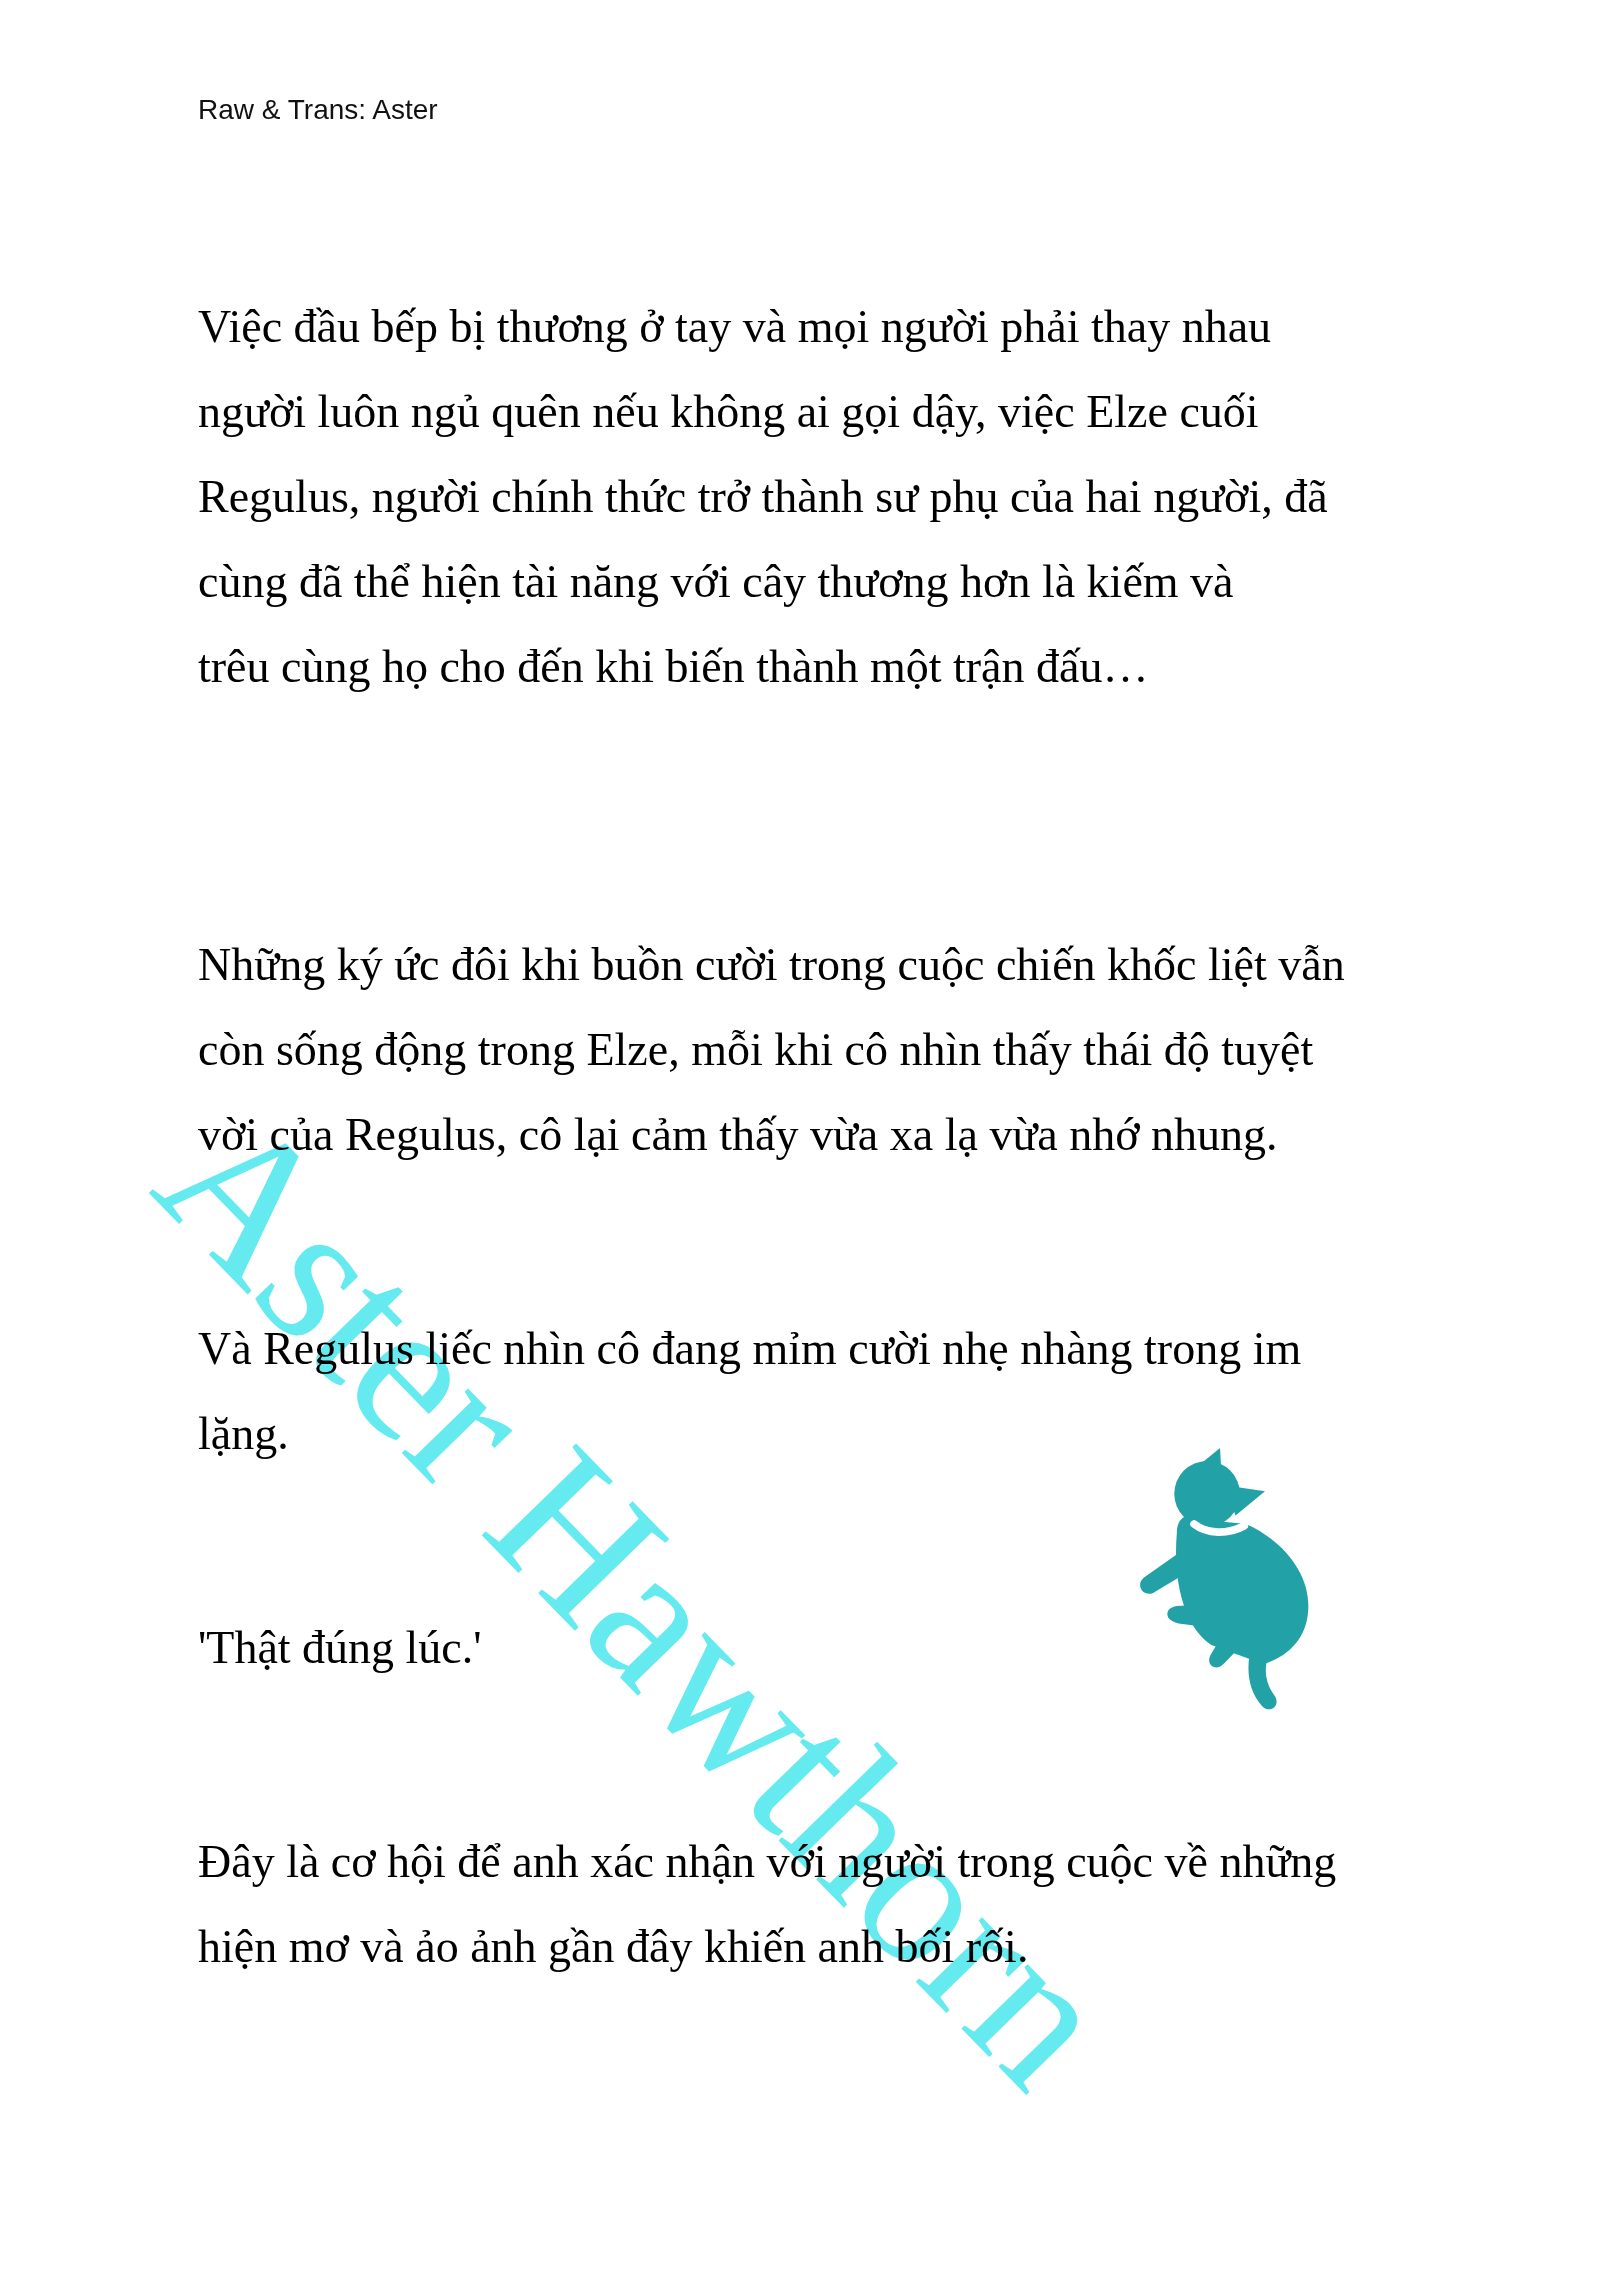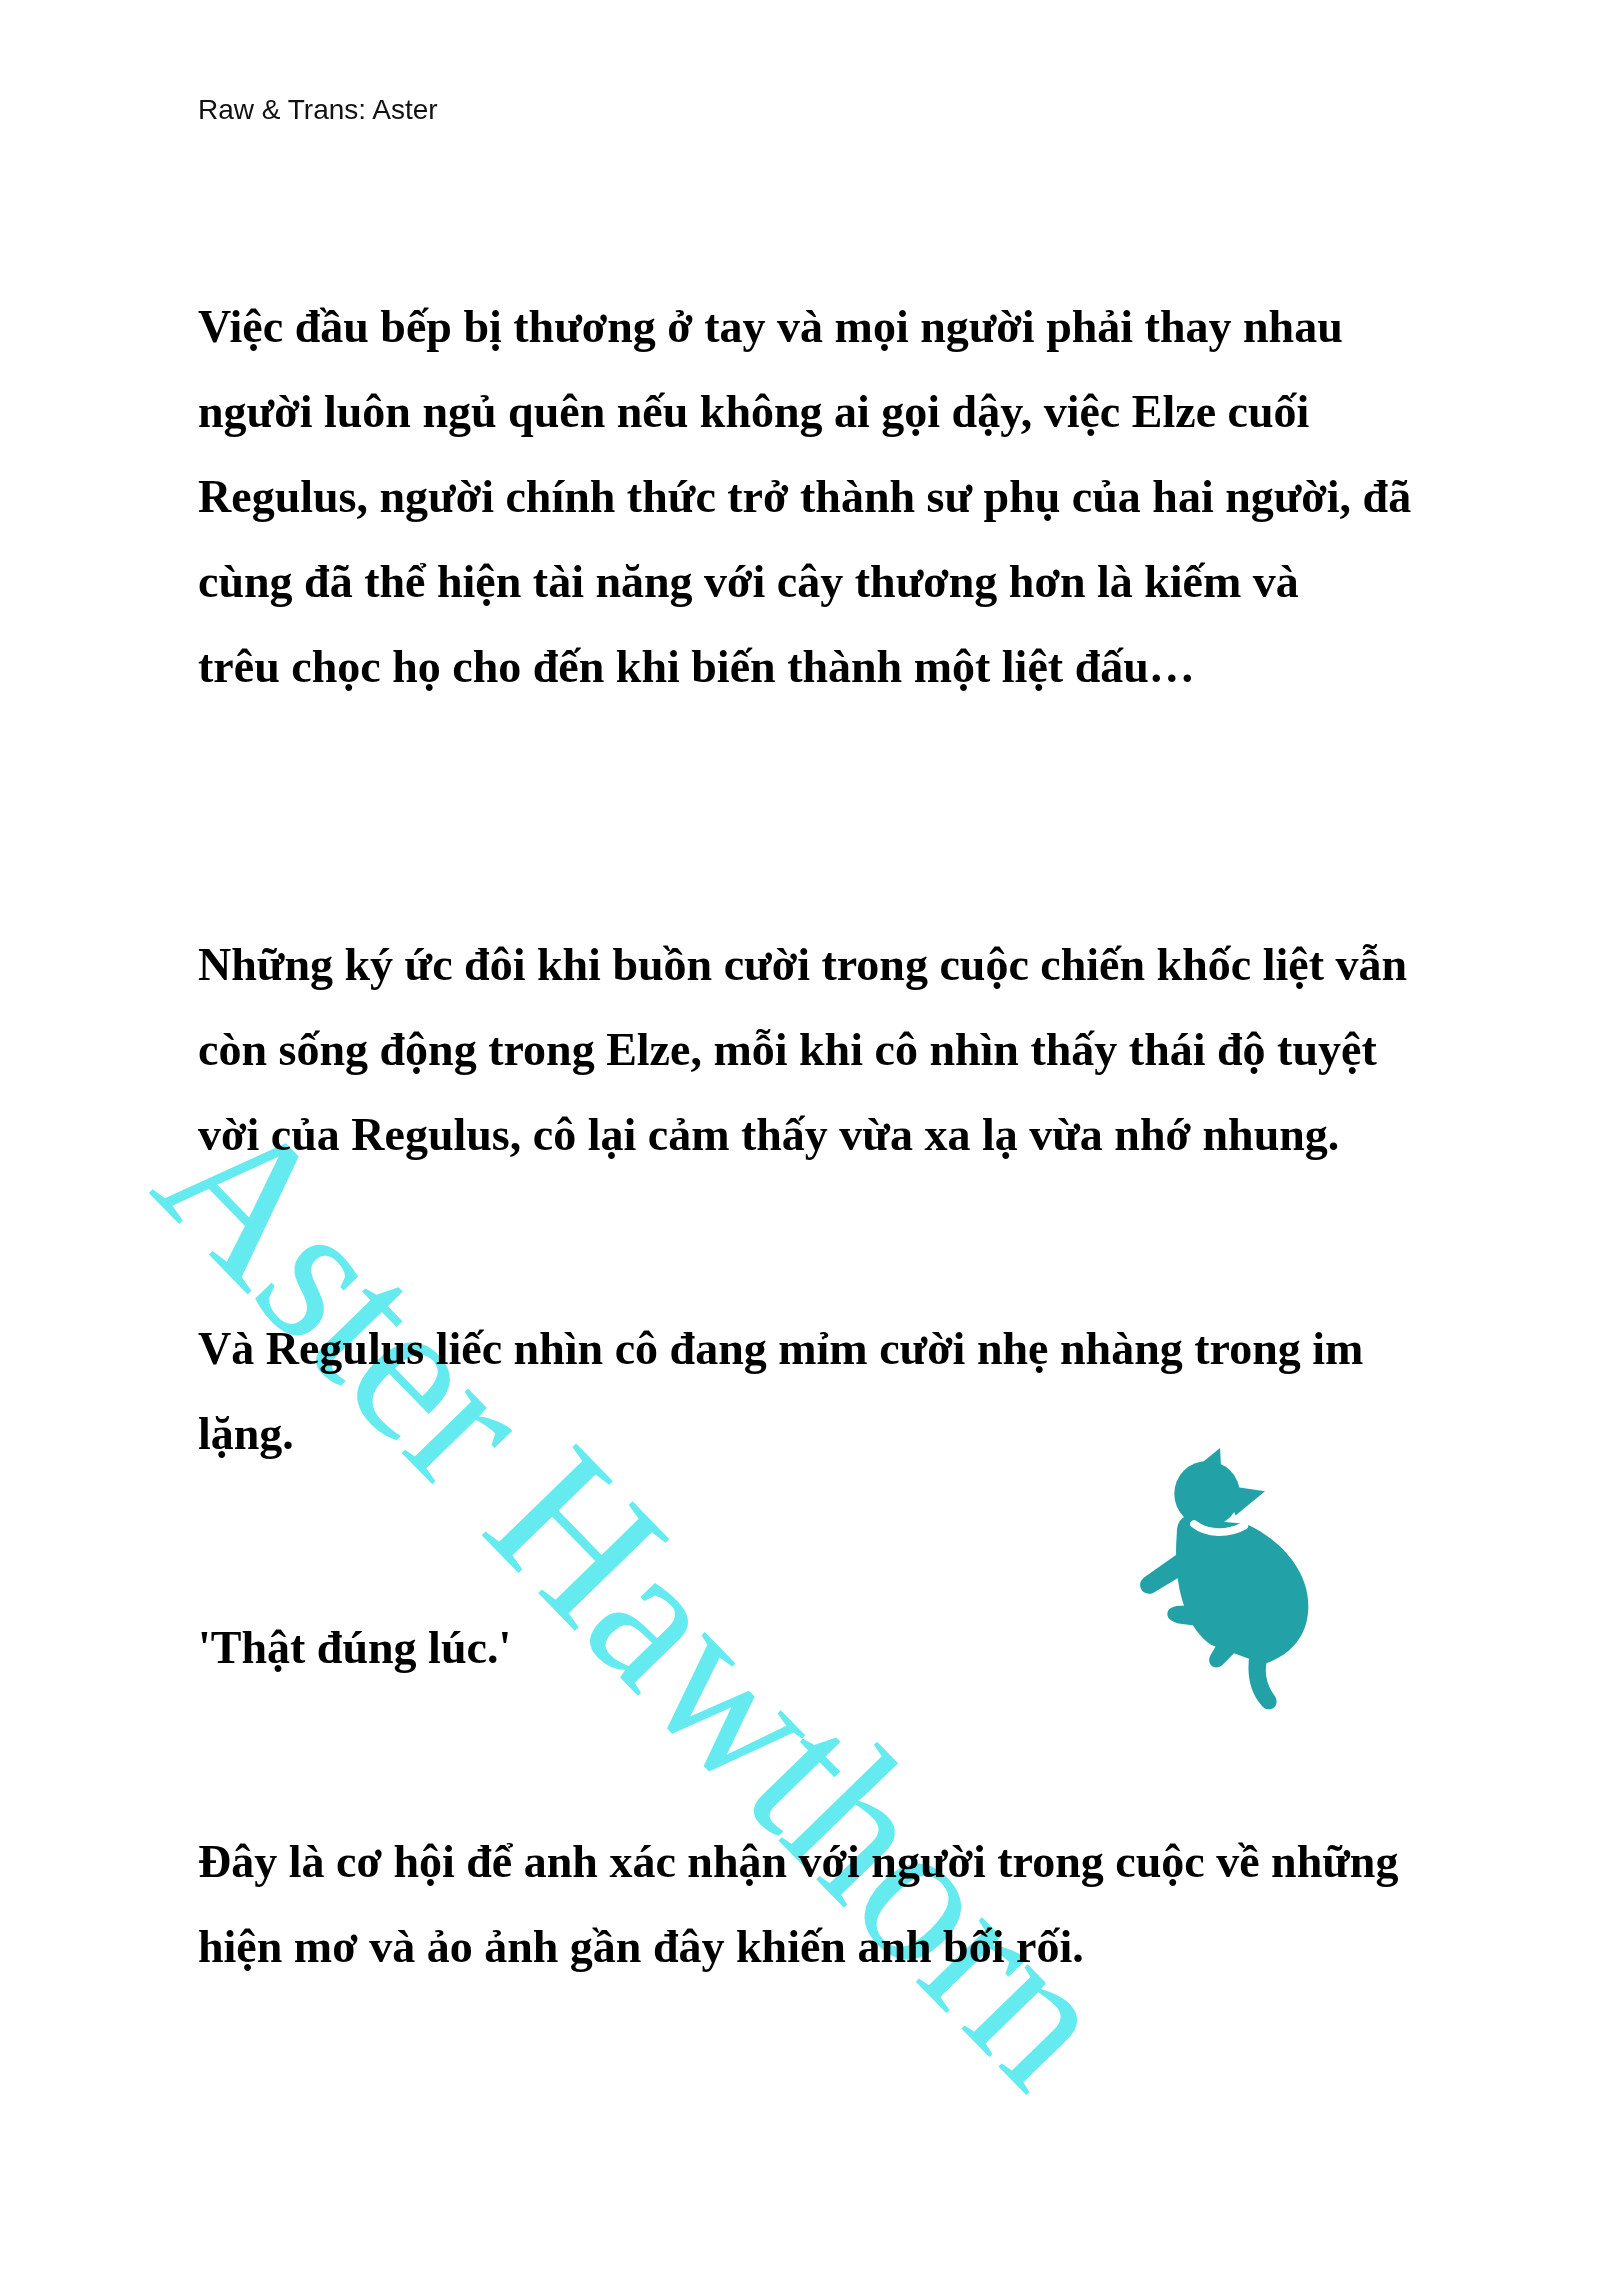--- a/index.html
+++ b/index.html
@@ -8,21 +8,21 @@
   .header {
     position: absolute; left: 198px; top: 96px;
     font-family: "Liberation Sans", sans-serif; font-size: 28px; color: #111;
     line-height: 1;
   }
   .body-text {
     position: absolute; left: 198px; width: 1274px;
     font-family: "Liberation Serif", serif; font-size: 46px; color: #000;
     line-height: 85px; margin: 0; white-space: nowrap;
   }
-  .line { display: block; height: 85px; font-weight: bold; }
+  .line { display: block; height: 85px; }
   .watermark {
     position: absolute; left: 196px; top: 1044px;
     font-family: "Liberation Serif", serif; font-size: 201px; color: #5ce9ef;
     transform-origin: left center; transform: rotate(45.8deg);
     white-space: nowrap; opacity: 0.95; line-height: 1; pointer-events: none;
     z-index: 1; letter-spacing: -2px;
   }
   .text-layer { position: absolute; left: 0; top: 0; z-index: 2; }
   .cat { position: absolute; left: 1125px; top: 1423px; width: 216px; height: 323px; z-index: 3; }
 </style>
@@ -34,21 +34,21 @@
   <div class="header">Raw &amp; Trans: Aster</div>
 
   <div class="watermark">Aster Hawthorn</div>
 
   <div class="text-layer">
     <div class="body-text" style="top:284px;">
       <span class="line">Việc đầu bếp bị thương ở tay và mọi người phải thay nhau</span>
       <span class="line">người luôn ngủ quên nếu không ai gọi dậy, việc Elze cuối</span>
       <span class="line">Regulus, người chính thức trở thành sư phụ của hai người, đã</span>
       <span class="line">cùng đã thể hiện tài năng với cây thương hơn là kiếm và</span>
-      <span class="line">trêu chọc họ cho đến khi biến thành một liệt đấu…</span>
+      <span class="line">trêu cùng họ cho đến khi biến thành một trận đấu…</span>
     </div>
 
     <div class="body-text" style="top:922px;">
       <span class="line">Những ký ức đôi khi buồn cười trong cuộc chiến khốc liệt vẫn</span>
       <span class="line">còn sống động trong Elze, mỗi khi cô nhìn thấy thái độ tuyệt</span>
       <span class="line">vời của Regulus, cô lại cảm thấy vừa xa lạ vừa nhớ nhung.</span>
     </div>
 
     <div class="body-text" style="top:1306px;">
       <span class="line">Và Regulus liếc nhìn cô đang mỉm cười nhẹ nhàng trong im</span>

